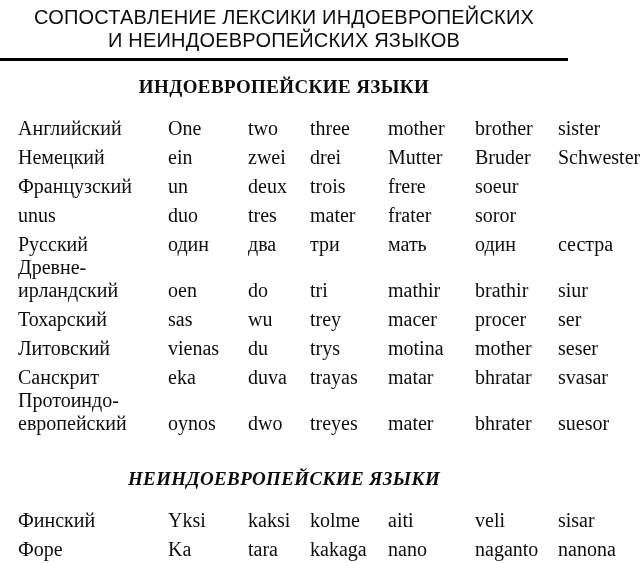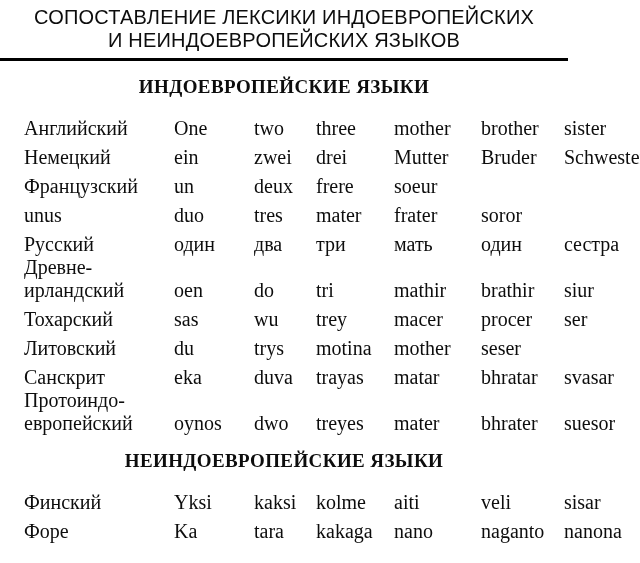--- a/index.html
+++ b/index.html
@@ -34,24 +34,25 @@
   }
   .section-heading {
     text-align: center;
     font-size: 19px;
     line-height: 22px;
     font-weight: 600;
     letter-spacing: 0.4px;
     margin: 15px 0 13px 0;
   }
   .section + .section .section-heading {
-    margin-top: 15px;
+    margin-top: 33px;
+    font-style: italic;
   }
   .table {
-    padding-left: 24px;
+    padding-left: 18px;
   }
   .row {
     display: grid;
     grid-template-columns: 150px 80px 62px 78px 87px 83px auto;
     align-items: end;
     min-height: 29px;
   }
   .lang, .cell {
     font-size: 20px;
     line-height: 23px;
@@ -88,20 +89,21 @@
             <div class="cell">drei</div>
             <div class="cell">Mutter</div>
             <div class="cell">Bruder</div>
             <div class="cell">Schwester</div>
           </div>
 
   <div class="row">
     <div class="lang">Французский</div>
   <div class="cell">un</div>
             <div class="cell">deux</div>
+            <div class="cell">trois</div>
             <div class="cell">frere</div>
             <div class="cell">soeur</div>
           </div>
 
   <div class="row">
   <div class="cell">unus</div>
             <div class="cell">duo</div>
             <div class="cell">tres</div>
             <div class="cell">mater</div>
             <div class="cell">frater</div>
@@ -134,20 +136,21 @@
   <div class="cell">sas</div>
             <div class="cell">wu</div>
             <div class="cell">trey</div>
             <div class="cell">macer</div>
             <div class="cell">procer</div>
             <div class="cell">ser</div>
           </div>
 
   <div class="row">
     <div class="lang">Литовский</div>
+  <div class="cell">vienas</div>
             <div class="cell">du</div>
             <div class="cell">trys</div>
             <div class="cell">motina</div>
             <div class="cell">mother</div>
             <div class="cell">seser</div>
           </div>
 
   <div class="row">
     <div class="lang">Санскрит</div>
   <div class="cell">eka</div>

